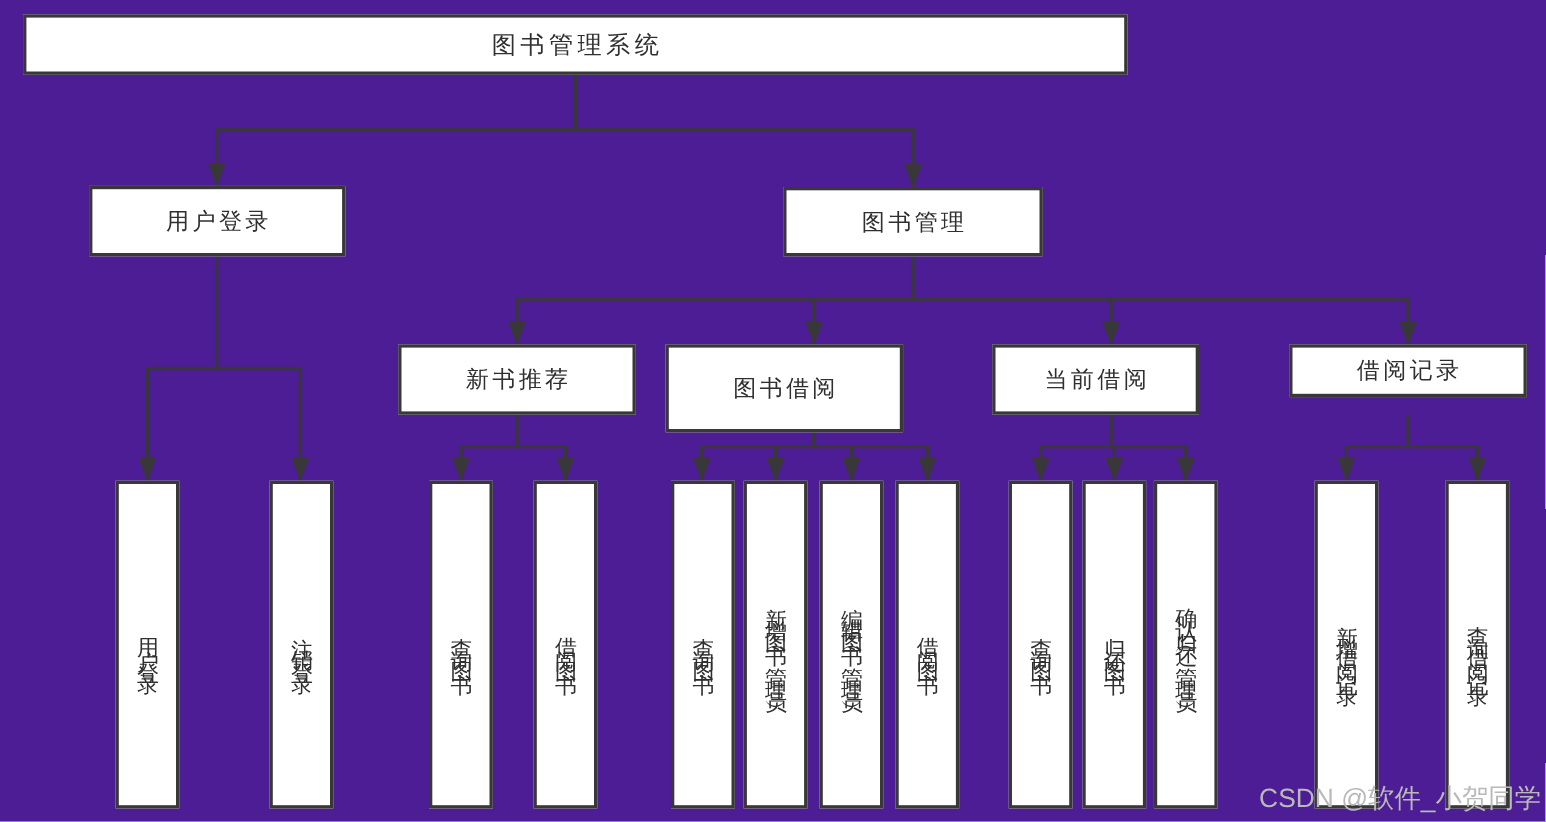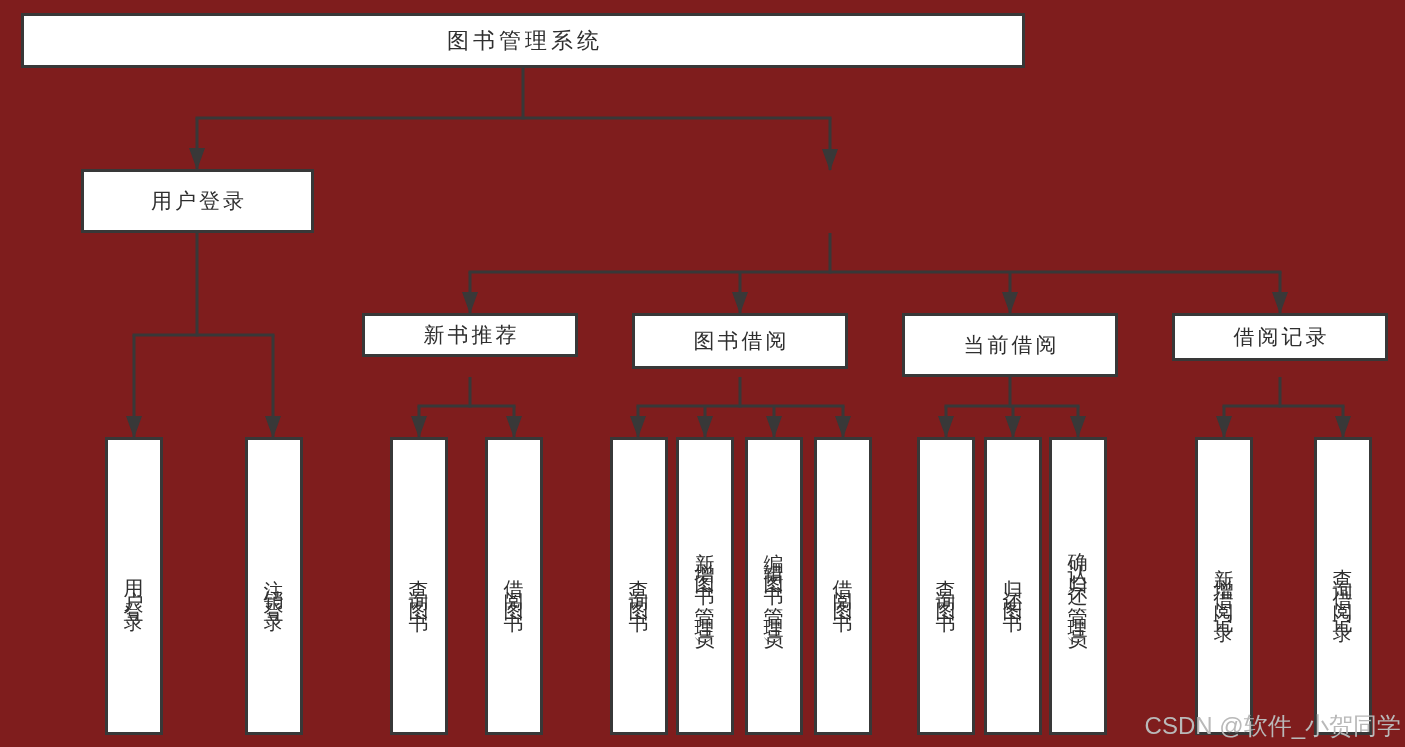--- a/index.html
+++ b/index.html
@@ -5,21 +5,21 @@
   html, body {
     margin: 0;
     padding: 0;
     background: #ffffff;
     font-family: "Liberation Sans", "DejaVu Sans", sans-serif;
   }
   .canvas {
     position: relative;
     width: 1405px;
     height: 747px;
-    background: #7f1d1d;
+    background: #4c1d95;
     overflow: hidden;
   }
   .connectors {
     position: absolute;
     left: 0;
     top: 0;
     z-index: 0;
   }
   .node {
     position: absolute;
@@ -112,24 +112,25 @@
       <line x1="1280" y1="377" x2="1280" y2="407.5"></line>
       <line x1="1222.5" y1="406" x2="1344.5" y2="406"></line>
       <line x1="1224" y1="406" x2="1224" y2="437" marker-end="url(#arrow)"></line>
       <line x1="1343" y1="406" x2="1343" y2="437" marker-end="url(#arrow)"></line>
     </g>
   </svg>
 
   <div class="node root h" style="left:21px;  top:13px;  width:1004px; height:55px;">图书管理系统</div>
 
   <div class="node h" style="left:81px;  top:169px; width:233px; height:64px;">用户登录</div>
+  <div class="node h" style="left:712px; top:170px; width:236px; height:63px;">图书管理</div>
 
-  <div class="node h" style="left:362px;  top:313px; width:216px; height:44px;">新书推荐</div>
-  <div class="node h" style="left:632px;  top:313px; width:216px; height:56px;">图书借阅</div>
-  <div class="node h" style="left:902px;  top:313px; width:216px; height:64px;">当前借阅</div>
+  <div class="node h" style="left:362px;  top:313px; width:216px; height:64px;">新书推荐</div>
+  <div class="node h" style="left:605px;  top:313px; width:216px; height:80px;">图书借阅</div>
+  <div class="node h" style="left:902px;  top:313px; width:188px; height:64px;">当前借阅</div>
   <div class="node h" style="left:1172px; top:313px; width:216px; height:48px;">借阅记录</div>
 
   <div class="node v" style="left:105px; top:437px; width:58px; height:298px;">用户登录</div>
   <div class="node v" style="left:245px; top:437px; width:58px; height:298px;">注销登录</div>
 
   <div class="node v" style="left:390px; top:437px; width:58px; height:298px;">查询图书</div>
   <div class="node v" style="left:485px; top:437px; width:58px; height:298px;">借阅图书</div>
 
   <div class="node v" style="left:610px; top:437px; width:58px; height:298px;">查询图书</div>
   <div class="node v" style="left:676px; top:437px; width:58px; height:298px;">新增图书（管理员）</div>

